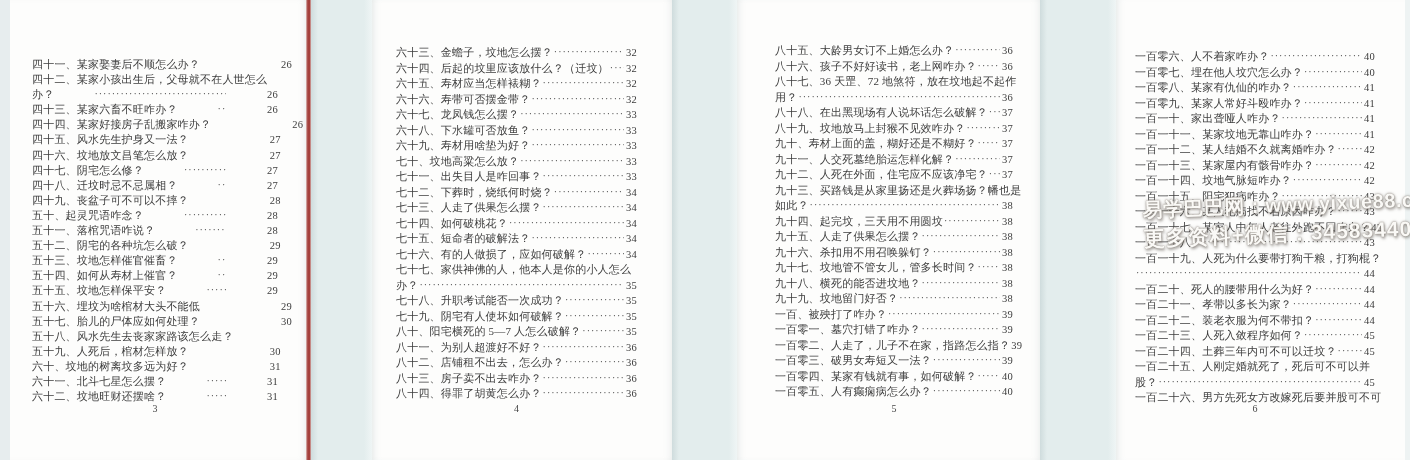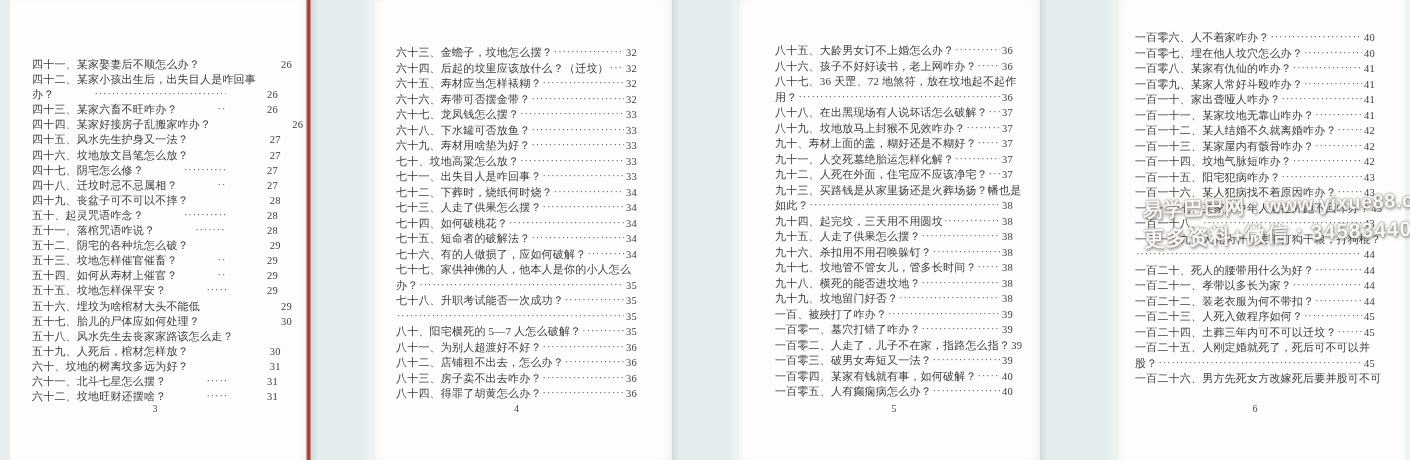--- a/index.html
+++ b/index.html
@@ -23,21 +23,21 @@
   .gutter{position:absolute;top:0;height:460px;
     background:linear-gradient(to right,#cfdcdd 0,#e3eded 7px,#e3eded calc(100% - 8px),#eff5f5 100%);}
   .gutter1{left:311px;width:61px;}
   .gutter2{left:672px;width:65px;}
   .gutter3{left:1040px;width:76px;}
 
   .toc{position:absolute;color:#3c3c3c;}
   .page1 .toc{left:22px;top:57px;width:246px;}
   .page2 .toc{left:24px;top:45px;width:241px;}
   .page3 .toc{left:38px;top:43px;width:238px;}
-  .page4 .toc{left:19px;top:30px;width:240px;}
+  .page4 .toc{left:19px;top:49px;width:240px;}
 
   .line{display:flex;align-items:baseline;font-size:11px;height:15.5px;line-height:15.5px;
     letter-spacing:.2px;white-space:nowrap;}
   .page1 .line{height:15.1px;line-height:15.1px;gap:39px;}
   .t{white-space:pre;}
   .gap{flex:1;}
   .dots{flex:1;overflow:hidden;white-space:nowrap;color:#474747;font-size:10px;letter-spacing:1px;
     position:relative;top:-1px;margin:0 1px;}
   .dots::before{content:"·······························································································";}
   .n{margin-left:1px;font-size:10.5px;color:#3c3c3c;}
@@ -63,21 +63,21 @@
 <div class="edge-right"></div>
 
 <div class="page page1">
   <div class="toc">
       <div class="line">
         <span class="t">四十一、某家娶妻后不顺怎么办？</span>
         <span class="dots"></span>
         <span class="n">26</span>
       </div>
       <div class="line">
-        <span class="t">四十二、某家小孩出生后，出失目人是咋回事</span>
+        <span class="t">四十二、某家小孩出生后，父母就不在人世怎么</span>
         <span class="gap"></span>
       </div>
       <div class="line">
         <span class="t">办？</span>
         <span class="dots"></span>
         <span class="n">26</span>
       </div>
       <div class="line">
         <span class="t">四十三、某家六畜不旺咋办？</span>
         <span class="dots"></span>
@@ -265,20 +265,21 @@
         <span class="t">办？</span>
         <span class="dots"></span>
         <span class="n">35</span>
       </div>
       <div class="line">
         <span class="t">七十八、升职考试能否一次成功？</span>
         <span class="dots"></span>
         <span class="n">35</span>
       </div>
       <div class="line">
+        <span class="t">七十九、阴宅有人使坏如何破解？</span>
         <span class="dots"></span>
         <span class="n">35</span>
       </div>
       <div class="line">
         <span class="t">八十、阳宅横死的 5—7 人怎么破解？</span>
         <span class="dots"></span>
         <span class="n">35</span>
       </div>
       <div class="line">
         <span class="t">八十一、为别人超渡好不好？</span>

